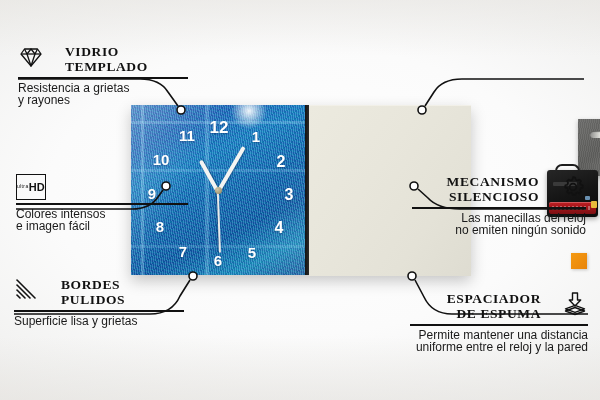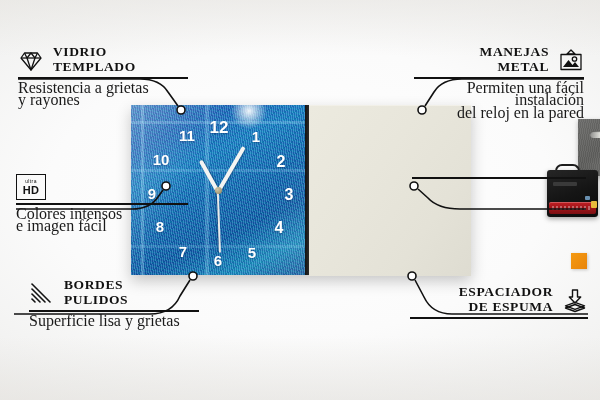--- a/index.html
+++ b/index.html
@@ -119,42 +119,42 @@
     opacity:.6;
   }
   .foam-spacer{
     position:absolute;left:262px;top:147px;width:16px;height:16px;
     background:linear-gradient(135deg,#f59a12,#e8840a);
     box-shadow:1px 1px 3px rgba(0,0,0,.20);
   }
 
   
   .callout{position:absolute;}
-  .callout .head{display:flex;align-items:flex-end;gap:9px;}
+  .callout .head{display:flex;align-items:flex-start;gap:21px;}
   .callout.left .head{justify-content:flex-start;}
   .callout.right .head{justify-content:flex-end;}
   .title{
     font-family:"Liberation Serif", serif;font-weight:700;
     font-size:13.5px;line-height:15px;letter-spacing:.6px;color:#111;
     text-transform:uppercase;white-space:pre-line;
   }
   .callout.right .title{text-align:right;}
   .rule{height:1.6px;background:#111;margin-top:3px;}
   .desc{
-    font-family:Liberation Serif, serif;font-size:16px;line-height:12.5px;
+    font-family:Liberation Sans, sans-serif;font-size:12px;line-height:12.5px;
     color:#1a1a1a;margin-top:3px;white-space:pre-line;
   }
   .callout.right .desc{text-align:right;}
   .ico{width:26px;height:26px;flex:0 0 26px;display:block;}
   .ico svg{display:block;width:26px;height:26px;}
 
   
   .hd-badge{
     width:28px;height:24px;flex:0 0 28px;border:1.8px solid #111;
-    display:flex;flex-direction:column;align-items:center;justify-content:center;
+    display:flex;flex-direction:row;align-items:center;justify-content:center;
     font-family:"Liberation Sans", sans-serif;color:#111;line-height:1;
   }
   .hd-badge .u{font-size:5px;letter-spacing:.4px;margin-bottom:1px;}
   .hd-badge .hd{font-size:11px;font-weight:700;letter-spacing:.3px;}
 
   
   .leaders{position:absolute;left:0;top:0;width:600px;height:400px;pointer-events:none;}
 </style>
 </head>
 <body>
@@ -252,73 +252,70 @@
       <span class="hd-badge">
         <span class="u">ultra</span>
         <span class="hd">HD</span>
       </span>
     </div>
     <div class="rule" style="width:100%;"></div>
     <div class="desc">Colores intensos
 e imagen fácil</div>
   </div>
 
-  <div class="callout left" style="left:14px;top:277px;width:170px;margin-left:15px;">
+  <div class="callout left" style="left:14px;top:277px;width:170px;">
     <div class="head">
       <span class="ico">
         <svg viewBox="0 0 26 26">
             <g stroke="#111" stroke-width="1.6" stroke-linecap="round">
           <path d="M3 3 L21 21"></path>
               <path d="M3 8 L16 21"></path>
               <path d="M3 13 L11 21"></path>
               <path d="M3 18 L6 21"></path>
         </g>
           </svg>
       </span>
       <span class="title">BORDES
 PULIDOS</span>
     </div>
     <div class="rule" style="width:100%;"></div>
     <div class="desc">Superficie lisa y grietas</div>
   </div>
 
-  <div class="callout right" style="left:414px;top:44px;width:170px;">
-    <div class="head">
-      <span class="title">MANEJAS
-METAL</span>
+
+  <div class="callout right" style="left:412px;top:174px;width:174px;">
+    <div class="head">
+      <span class="title">MECANISMO
+SILENCIOSO</span>
       <span class="ico">
         <svg viewBox="0 0 26 26">
-            <g fill="none" stroke="#111" stroke-width="1.3" stroke-linejoin="round">
-          <path d="M13 2 L9 6 H17 Z"></path>
-          <rect x="3" y="6.5" width="20" height="15"></rect>
-          <path d="M5 19 L10.5 12 L14.5 17 L17 14 L21 19 Z" fill="#111" stroke="none"></path>
-          <circle cx="16.5" cy="11" r="2.2"></circle>
+            <g fill="none" stroke="#111" stroke-width="1.7" stroke-linejoin="round">
+          <path d="M13 3.2 l2.2 0.5 0.5 2.0 1.9 0.8 1.8-1.0 1.6 1.6 -1.0 1.8 0.8 1.9 2.0 0.5 0 2.3 -2.0 0.5 -0.8 1.9 1.0 1.8 -1.6 1.6 -1.8-1.0 -1.9 0.8 -0.5 2.0 -2.3 0 -0.5-2.0 -1.9-0.8 -1.8 1.0 -1.6-1.6 1.0-1.8 -0.8-1.9 -2.0-0.5 0-2.3 2.0-0.5 0.8-1.9 -1.0-1.8 1.6-1.6 1.8 1.0 1.9-0.8 0.5-2.0 z"></path>
+          <circle cx="13" cy="13" r="3.4"></circle>
         </g>
           </svg>
       </span>
     </div>
     <div class="rule" style="width:100%;"></div>
-    <div class="desc">Permiten una fácil instalación
-del reloj en la pared</div>
-  </div>
-
-  <div class="callout right" style="left:412px;top:174px;width:174px;">
-    <div class="rule" style="width:100%;"></div>
-  </div>
-
-  <div class="callout right" style="left:410px;top:284px;width:178px;">
+    <div class="desc">Las manecillas del reloj
+no emiten ningún sonido</div>
+  </div>
+
+  <div class="callout right" style="left:410px;top:291px;width:178px;">
     <div class="head">
       <span class="title">ESPACIADOR
 DE ESPUMA</span>
       <span class="ico">
         <svg viewBox="0 0 26 26">
             <g fill="none" stroke="#111" stroke-width="1.4" stroke-linejoin="round">
           <path d="M10.5 2 h5 v7 h3.2 L13 15 L7.3 9 h3.2 z"></path>
           <path d="M13 16.5 L22.5 20 L13 23.5 L3.5 20 Z"></path>
           <path d="M13 14.3 L22.5 17.8 L13 21.3 L3.5 17.8 Z"></path>
         </g>
           </svg>
       </span>
     </div>
     <div class="rule" style="width:100%;"></div>
+    <div class="desc">Permite mantener una distancia
+uniforme entre el reloj y la pared</div>
   </div>
 
 </div>
 
 </body></html>

